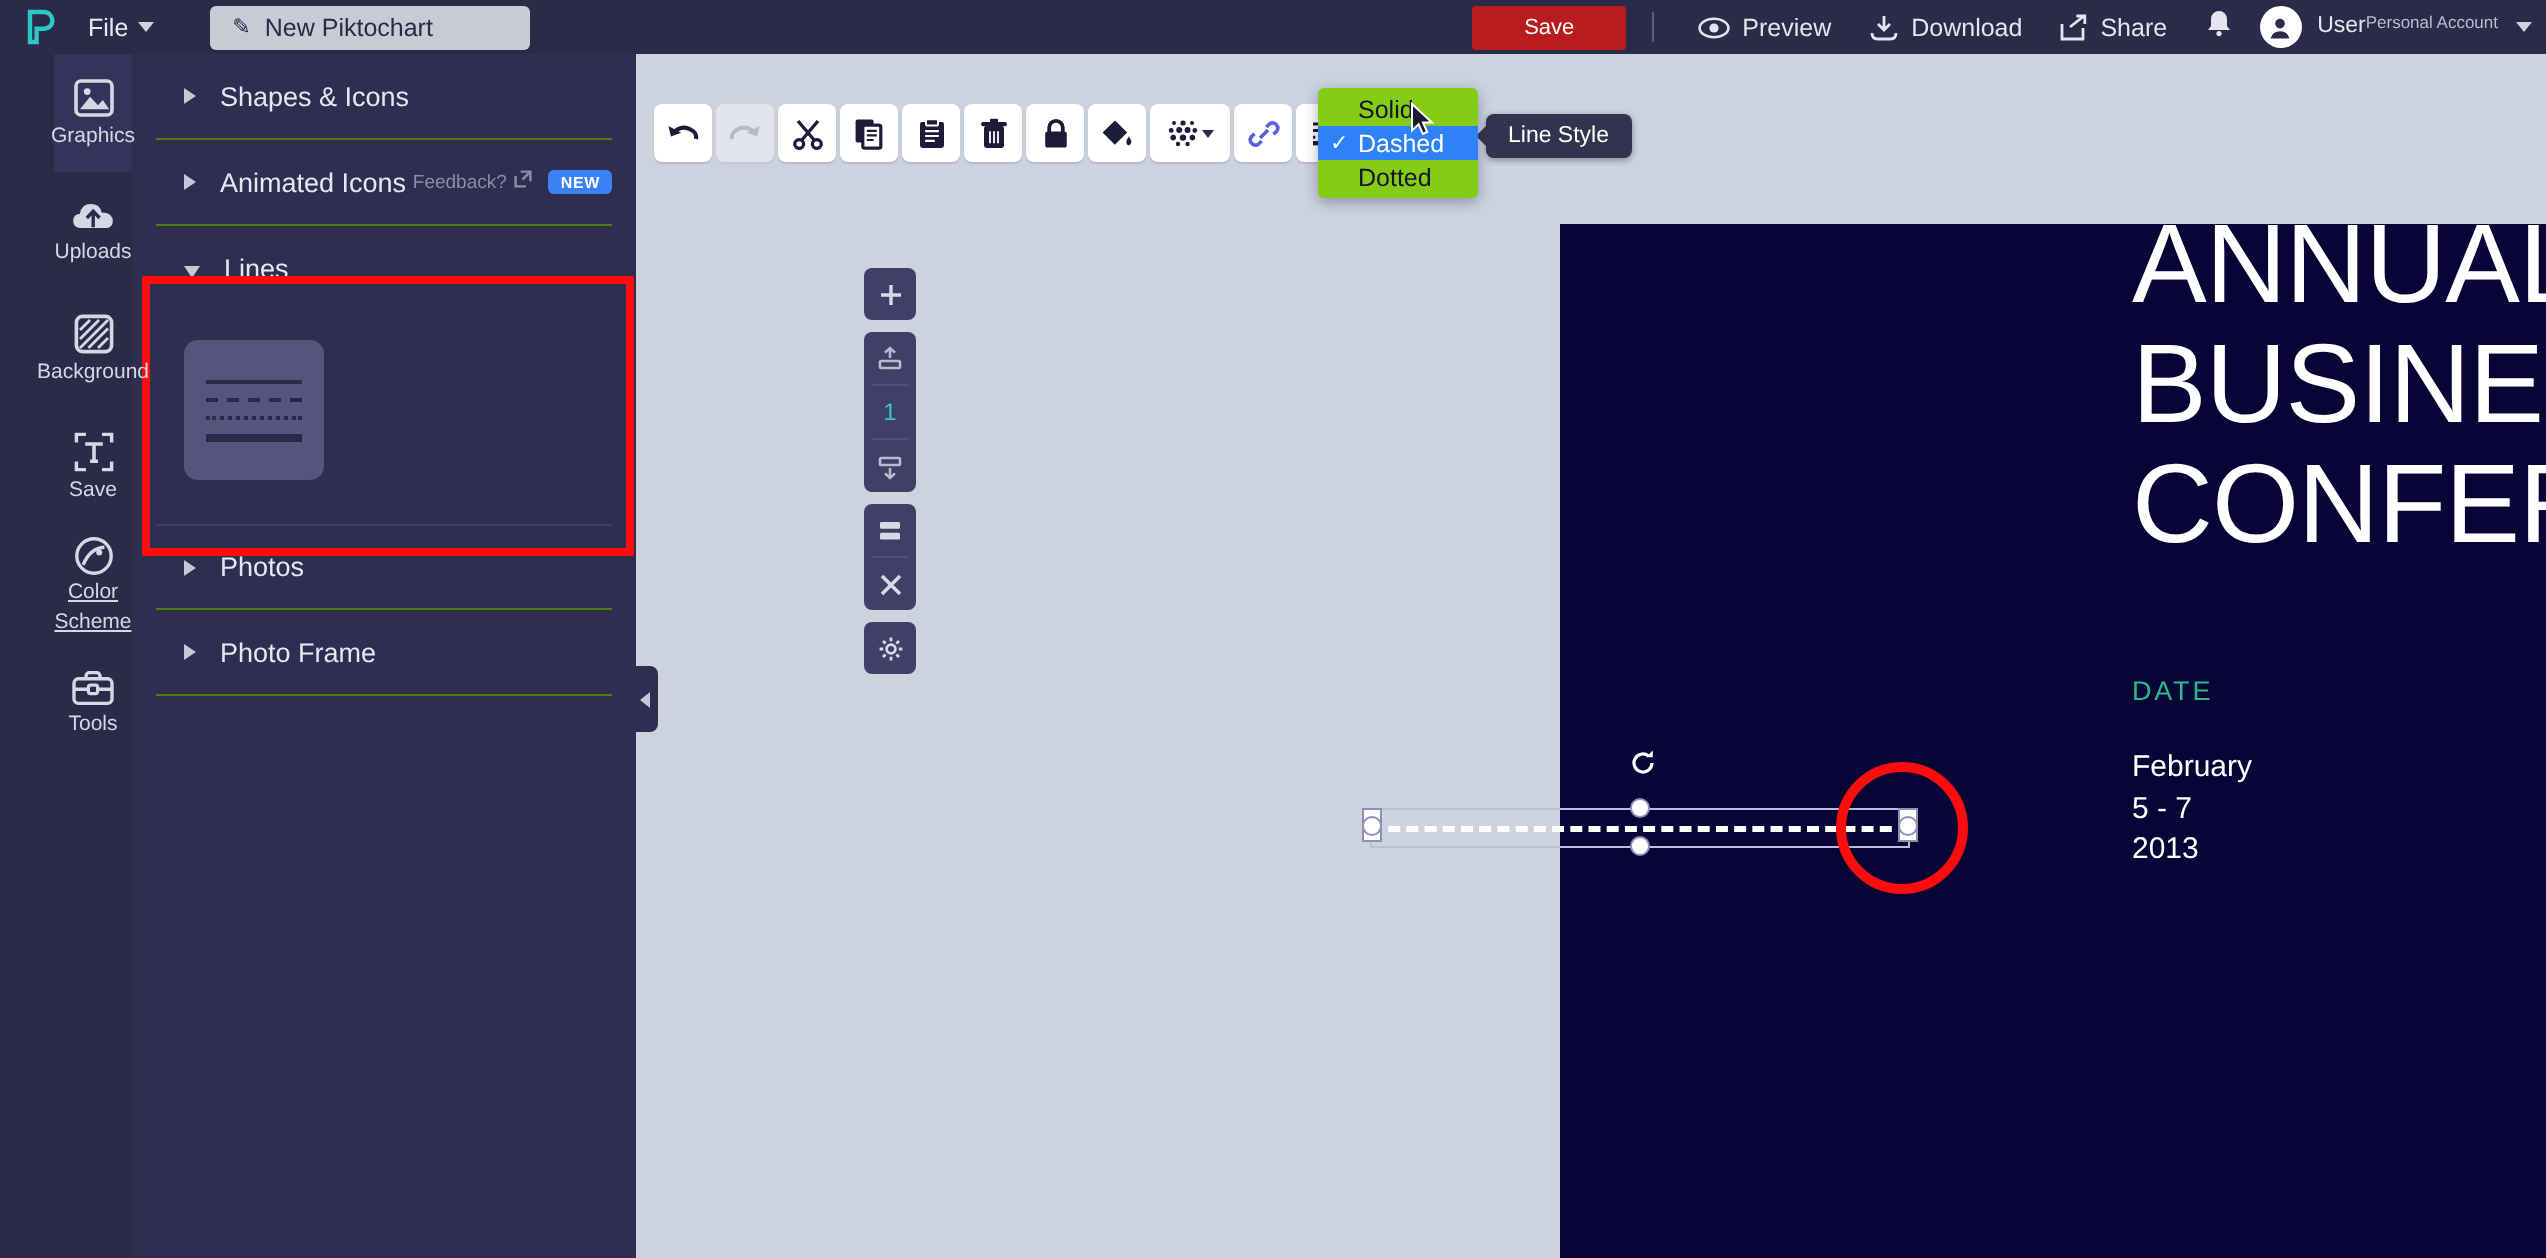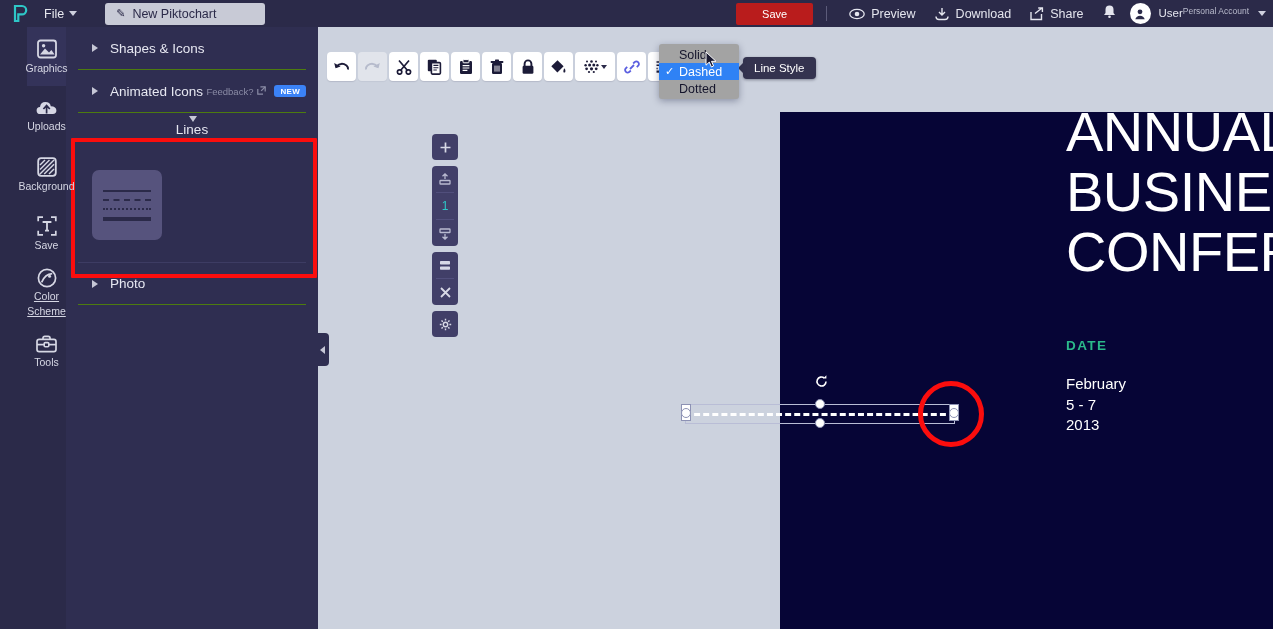--- a/index.html
+++ b/index.html
@@ -139,21 +139,21 @@
   .canvas {
     position: absolute; left: 462px; top: 85px; width: 716px; height: 544px;
     background: #060536; overflow: hidden;
   }
   .canvas .headline {
     position: absolute; left: 286px; top: -10px; color: #ffffff;
     font-size: 56px; line-height: 1.07; letter-spacing: -0.5px; white-space: nowrap;
   }
   .canvas .date-label {
     position: absolute; left: 286px; top: 226px; color: #2bb98a;
-    font-size: 13.5px; font-weight: bold; letter-spacing: 1.4px;
+    font-size: 13.5px; font-weight: normal; letter-spacing: 1.4px;
   }
   .canvas .date-value {
     position: absolute; left: 286px; top: 262px; color: #ffffff;
     font-size: 15px; line-height: 1.37;
   }
 
   
   .toolbar {
     position: absolute; left: 327px; top: 50px; height: 33px;
     display: flex; align-items: center; gap: 2px; z-index: 20;
@@ -164,21 +164,21 @@
     cursor: pointer; box-shadow: 0 1px 1px rgba(40,45,80,.14);
   }
   .tool.wide { width: 40px; gap: 2px; }
   .tool.disabled { opacity: .42; }
   .tool svg { display: block; }
   .tool .dchev { width: 0; height: 0; border-left: 3.5px solid transparent; border-right: 3.5px solid transparent; border-top: 4.5px solid #2b2a49; }
 
   
   .dropdown {
     position: absolute; left: 659px; top: 44px; width: 80px;
-    background: #a3a3a3; border-radius: 3px; z-index: 45;
+    background: #84cc16; border-radius: 3px; z-index: 45;
     box-shadow: 0 2px 7px rgba(20,25,60,.35); padding: 2px 0;
     font-size: 12.5px;
   }
   .dd-item { height: 17px; display: flex; align-items: center; color: #14142b; padding-left: 20px; cursor: pointer; position: relative; }
   .dd-item.checked { background: #2f82f5; color: #ffffff; }
   .dd-item .tick { position: absolute; left: 6px; font-size: 11px; }
   .dd-cursor {
     position: absolute; left: 46px; top: 7px; width: 13px; height: 18px; pointer-events: none;
   }
   .tooltip {
@@ -511,38 +511,42 @@
             <svg width="9" height="9" viewBox="0 0 9 9">
               <path d="M3.4 0.8 L8.2 0.8 L8.2 5.6" fill="none" stroke="#8b8ca6" stroke-width="1.2"></path>
               <path d="M8.2 0.8 L4.2 4.8" stroke="#8b8ca6" stroke-width="1.2"></path>
               <path d="M6 8.2 L0.8 8.2 L0.8 3" fill="none" stroke="#8b8ca6" stroke-width="1.2"></path>
             </svg>
           </span>
         </span>
         <span class="newbadge">NEW</span>
       </div>
 
-      <div class="acc-row" style="border-bottom:none;flex-direction:column;">
+      <div class="acc-row" style="border-bottom:none;">
         <span class="tri open"></span>
         <span class="acc-label">Lines</span>
       </div>
       <div class="lines-body">
         <div class="line-thumb">
           <span class="ln"></span>
           <span class="ln dash"></span>
           <span class="ln dot"></span>
           <span class="ln thick"></span>
         </div>
       </div>
 
       <div class="acc-row" style="border-top:1px solid #3d3c63;">
         <span class="tri"></span>
-        <span class="acc-label">Photo</span>
-      </div>
-
+        <span class="acc-label">Photos</span>
+      </div>
+
+      <div class="acc-row">
+        <span class="tri"></span>
+        <span class="acc-label">Photo Frame</span>
+      </div>
     </div>
   </div>
 
   <div class="collapse-tab">
     <span class="ctri"></span>
   </div>
 
   <div class="rail">
     <div class="rail-item active">
       <svg width="20" height="20" viewBox="0 0 20 20">

